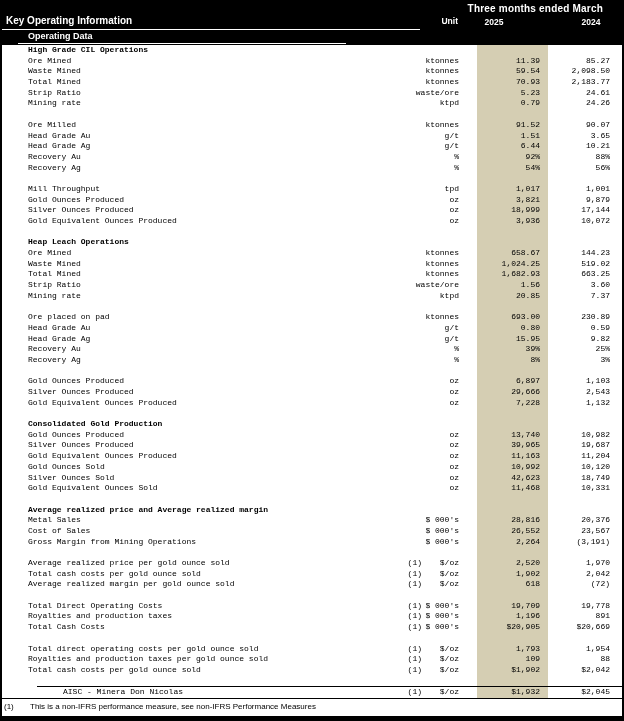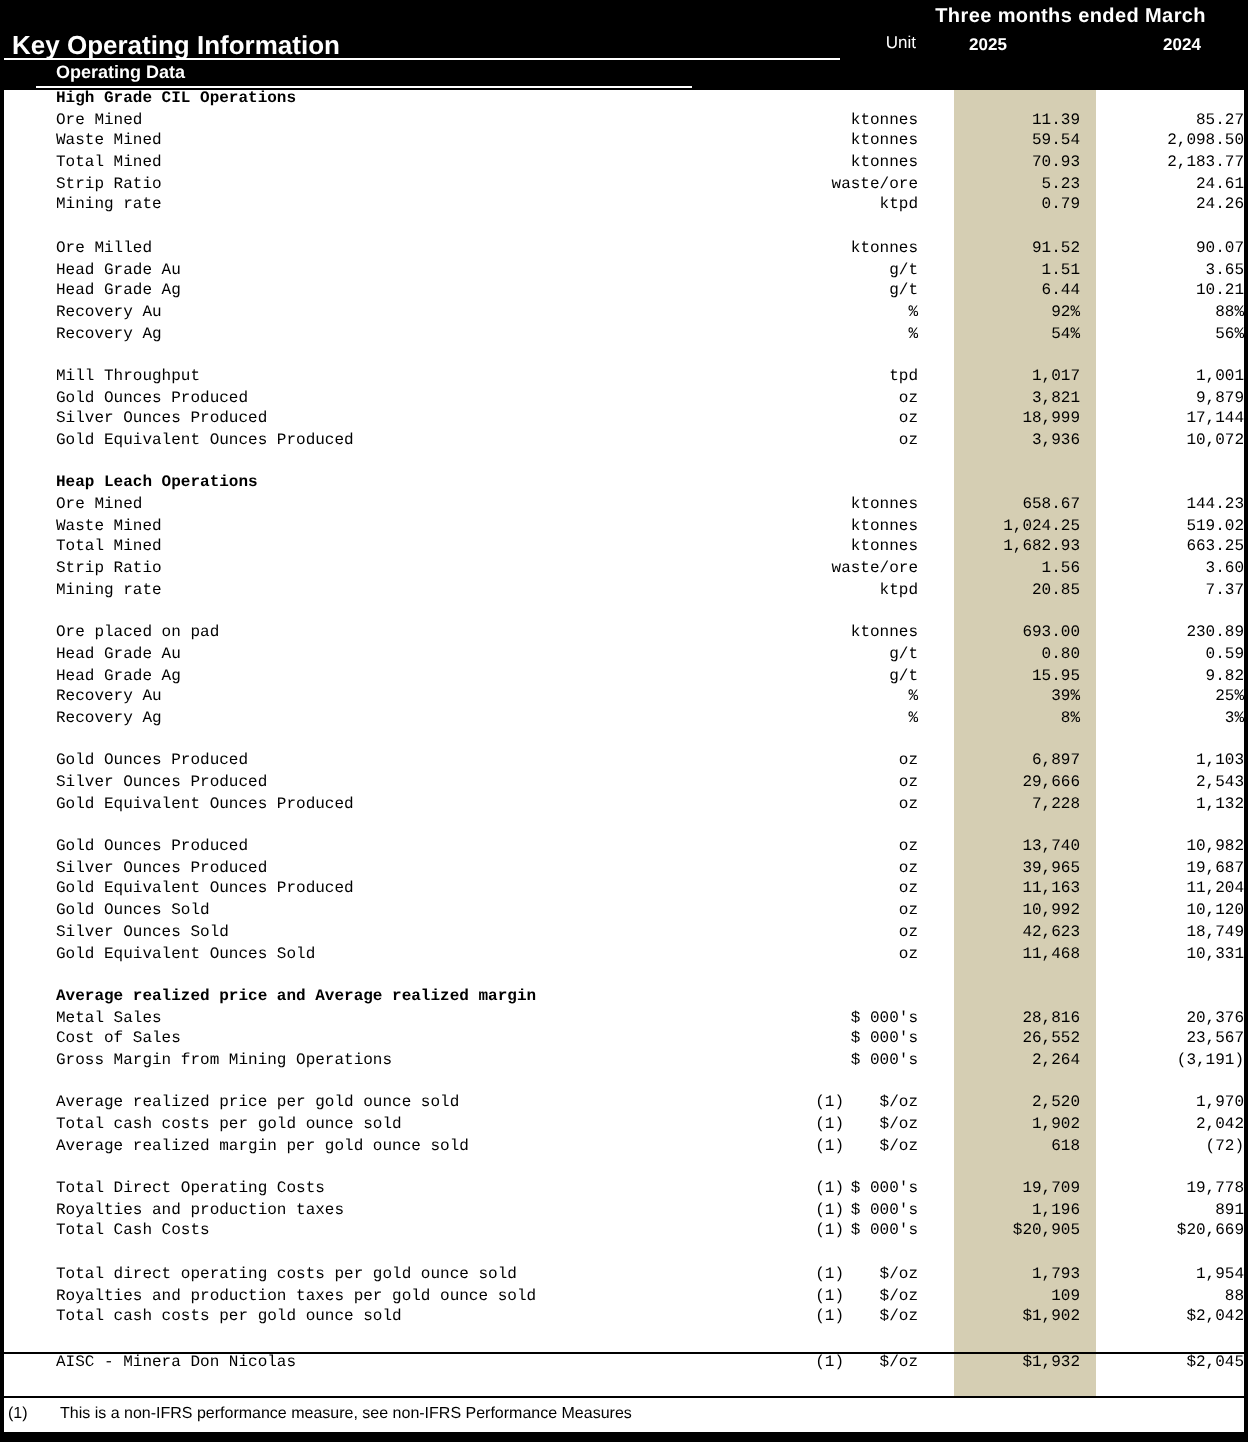--- a/index.html
+++ b/index.html
@@ -11,39 +11,39 @@
     border-left:2px solid #000;
     border-right:2px solid #000;
     border-bottom:5px solid #000;
     font-family:"Liberation Sans","DejaVu Sans",sans-serif;
     color:#000;
     overflow:hidden;
   }
   
   .band{position:absolute;top:0;left:0;right:0;height:45px;background:#000;color:#fff;}
   .band .period{position:absolute;top:3px;right:19px;font-size:10px;font-weight:bold;letter-spacing:.2px;}
-  .band .title{position:absolute;top:15px;left:4px;font-size:13px;font-weight:bold;}
-  .band .unit-h{position:absolute;top:16px;right:164px;font-size:8.5px;font-weight:normal;}
+  .band .title{position:absolute;top:15px;left:4px;font-size:10px;font-weight:bold;}
+  .band .unit-h{position:absolute;top:16px;right:164px;font-size:8.5px;font-weight:bold;}
   .band .y1{position:absolute;top:17px;left:457px;width:70px;text-align:center;font-size:8.5px;font-weight:bold;}
   .band .y2{position:absolute;top:17px;left:554px;width:70px;text-align:center;font-size:8.5px;font-weight:bold;}
   .band .subtitle{position:absolute;top:31px;left:26px;font-size:9px;font-weight:bold;}
   .band .ul1{position:absolute;top:29px;left:0;width:418px;height:1px;background:#fff;}
   .band .ul2{position:absolute;top:43px;left:16px;width:328px;height:1px;background:#fff;}
   
   .body{position:absolute;top:45px;left:0;right:0;font-family:Liberation Mono, monospace;}
   .hl-col{position:absolute;top:0;left:475px;width:71px;height:653px;background:#d5ceb3;z-index:0;}
   .row{position:relative;height:10.7px;line-height:10.7px;font-size:8px;z-index:1;white-space:nowrap;}
   .row.sec{font-weight:bold;}
-  .row.sep{border-top:1px solid #000;}
+  .row.sep{border-top:1px solid #000;margin-left:35px;}
   .row span{position:absolute;top:0;}
   .row .lbl{left:26px;}
   .row .mk{right:200px;}
   .row .unit{right:163px;padding-left:34px;}
   .row .v1{right:82px;}
-  .row .v2{right:0;padding-left:40px;}
+  .row .v2{right:12px;padding-left:40px;}
   
   .foot{position:absolute;top:698px;left:0;right:0;height:18px;border-top:1px solid #000;font-size:8px;line-height:16px;background:#fff;}
   .foot .fmk{position:absolute;left:2px;}
   .foot .ftx{position:absolute;left:28px;}
 </style>
 </head>
 <body>
 
 <div class="frame">
 
@@ -228,20 +228,23 @@
         <span class="v1">29,666</span>
         <span class="v2">2,543</span>
       </div>
       <div class="row">
         <span class="lbl">Gold Equivalent Ounces Produced</span>
         <span class="unit">oz</span>
         <span class="v1">7,228</span>
         <span class="v2">1,132</span>
       </div>
       <div class="row"></div>
+      <div class="row sec">
+        <span class="lbl">Consolidated Gold Production</span>
+      </div>
       <div class="row">
         <span class="lbl">Gold Ounces Produced</span>
         <span class="unit">oz</span>
         <span class="v1">13,740</span>
         <span class="v2">10,982</span>
       </div>
       <div class="row">
         <span class="lbl">Silver Ounces Produced</span>
         <span class="unit">oz</span>
         <span class="v1">39,965</span>

